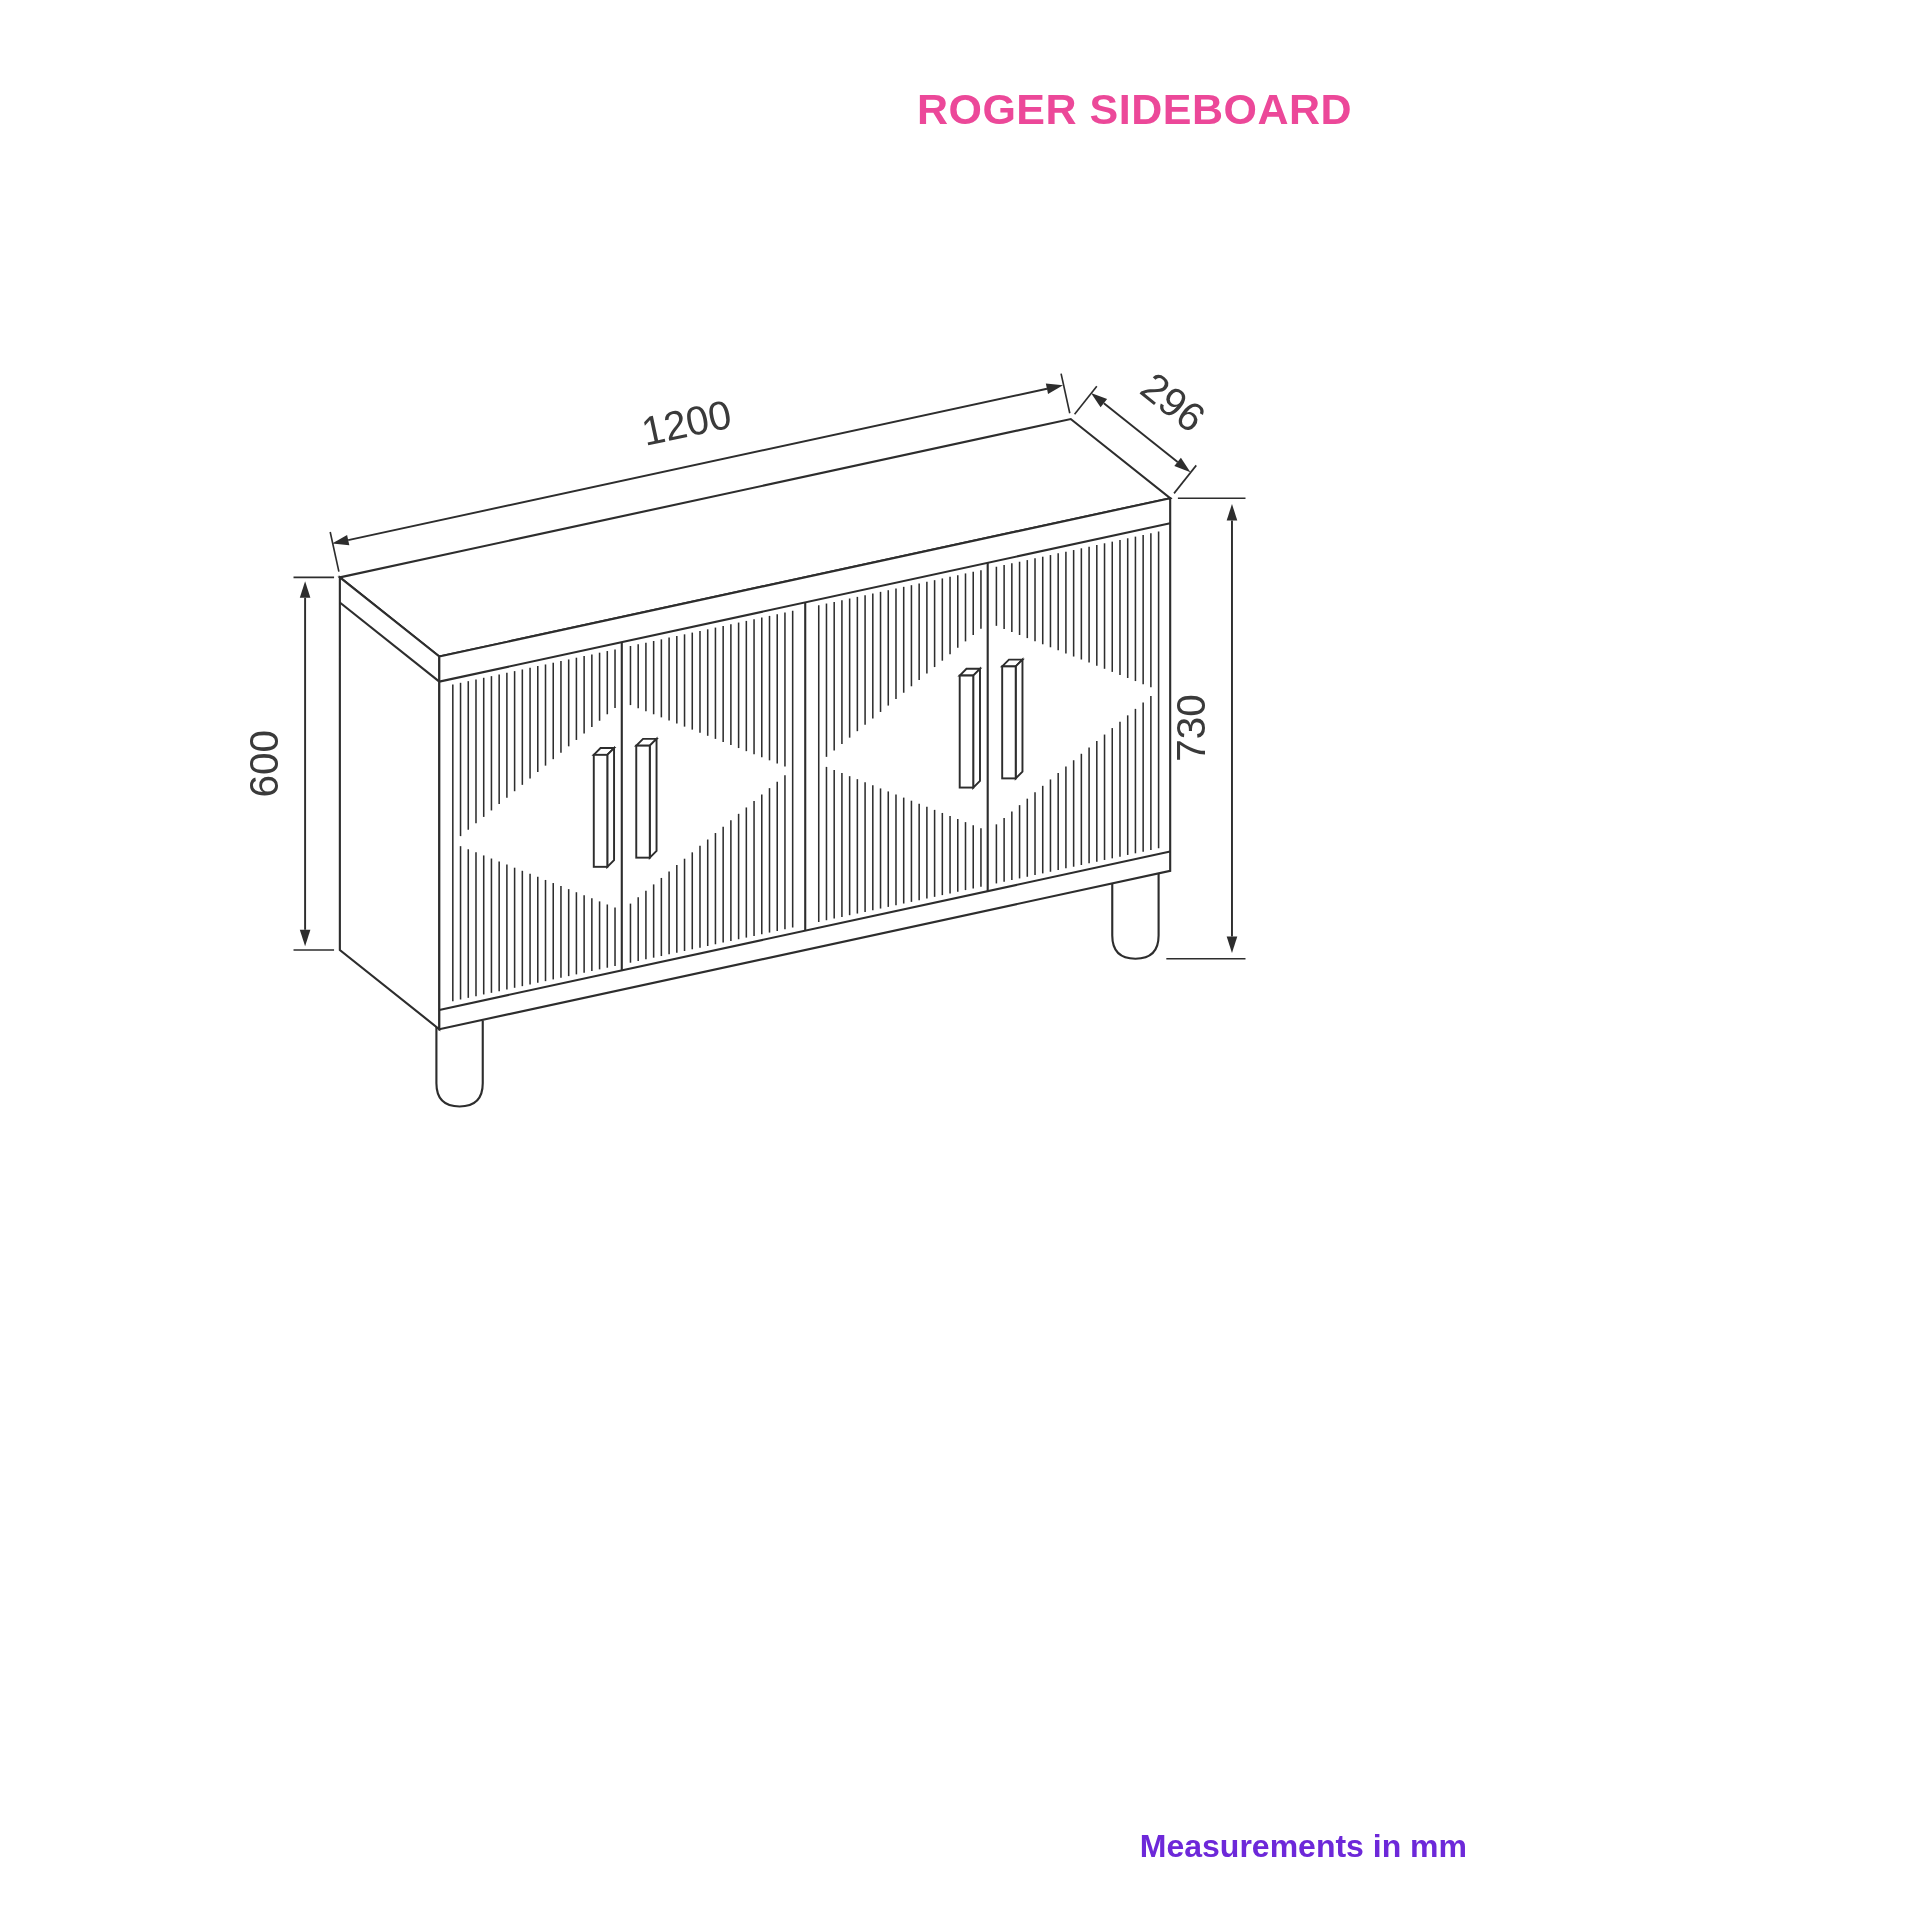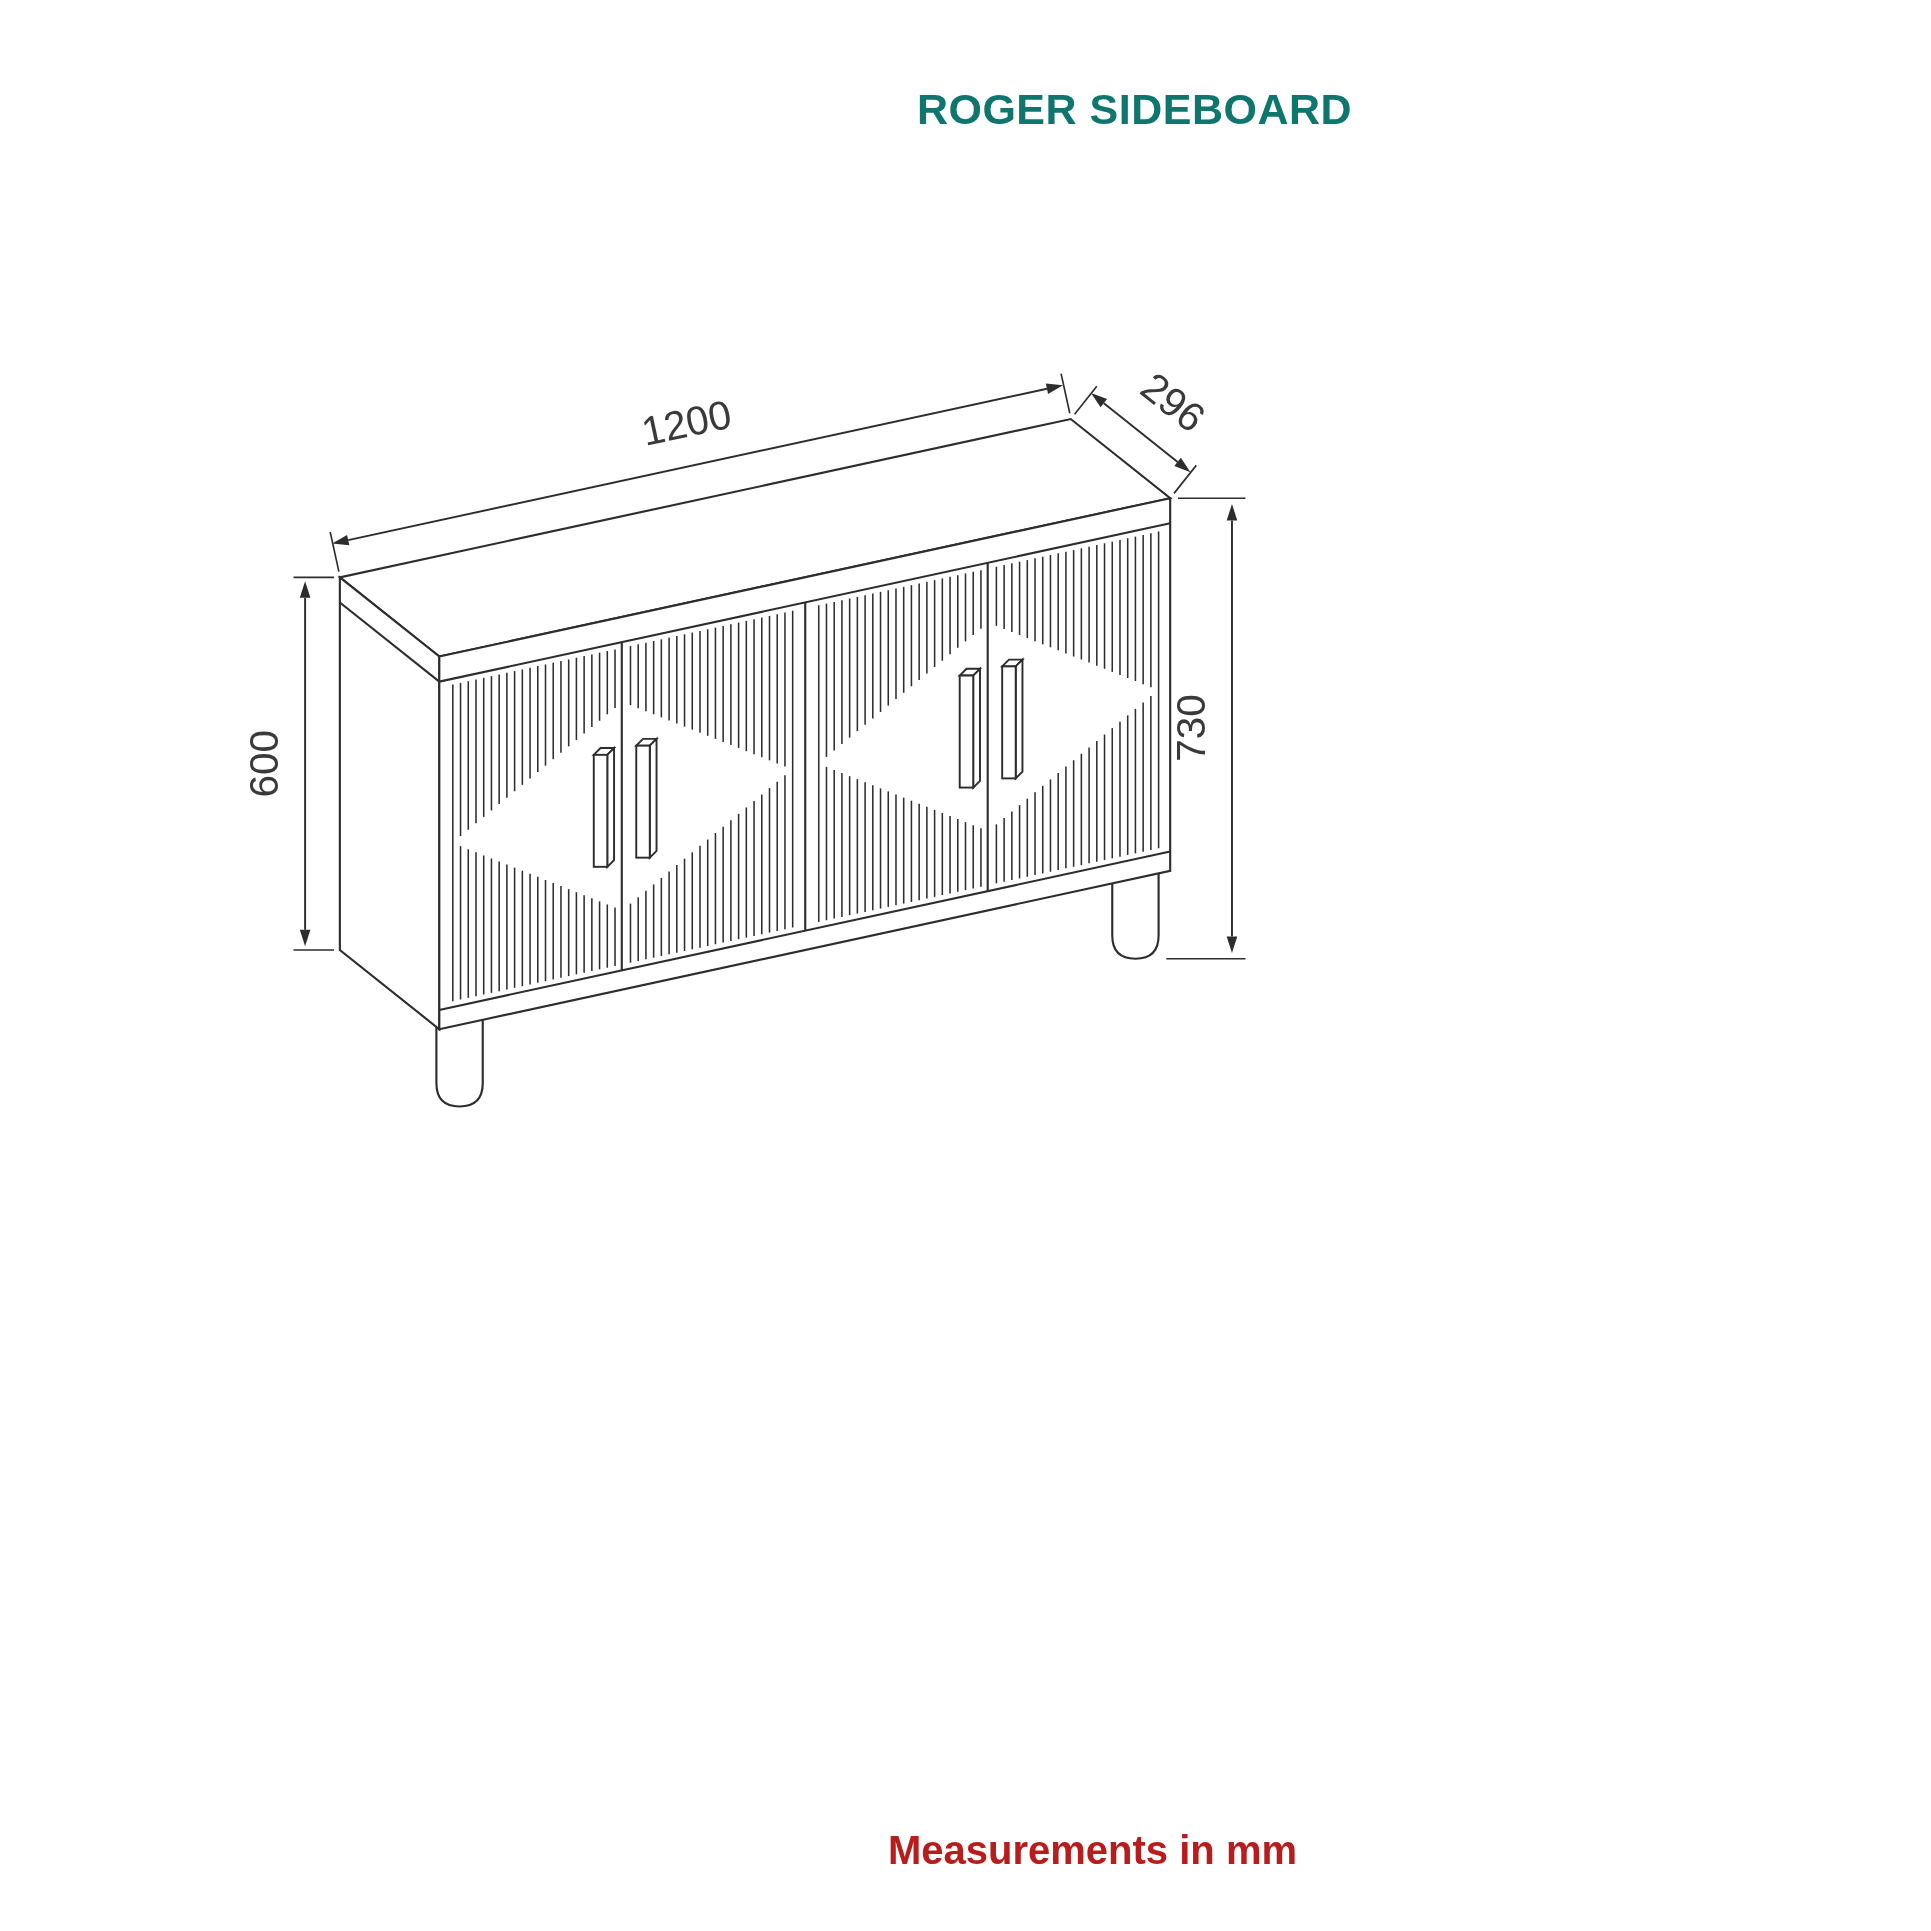--- a/index.html
+++ b/index.html
@@ -26,25 +26,25 @@
   .dims polygon.head{fill:#2d2d2d;stroke:none}
   .dims text{
     font-size:42px;
     fill:#3a3a3a;
     text-anchor:middle;
     font-family:"Liberation Sans", sans-serif;
   }
 
   .title{
     position:absolute;left:845px;top:85px;width:579px;
-    text-align:center;font-size:43px;font-weight:700;color:#0f766e;letter-spacing:0.5px;
+    text-align:center;font-size:43px;font-weight:700;color:#ec4899;letter-spacing:0.5px;
   }
   .footer{
     position:absolute;left:888px;top:1828px;width:579px;
-    text-align:left;font-size:40px;font-weight:700;color:#b91c1c;
+    text-align:right;font-size:32px;font-weight:700;color:#6d28d9;
   }
 </style>
 </head>
 <body>
 
 <div class="stage">
 
   <div class="title">ROGER SIDEBOARD</div>
 
   <svg class="diagram" width="1931" height="1931" viewBox="0 0 2000 2000" xmlns="http://www.w3.org/2000/svg">

